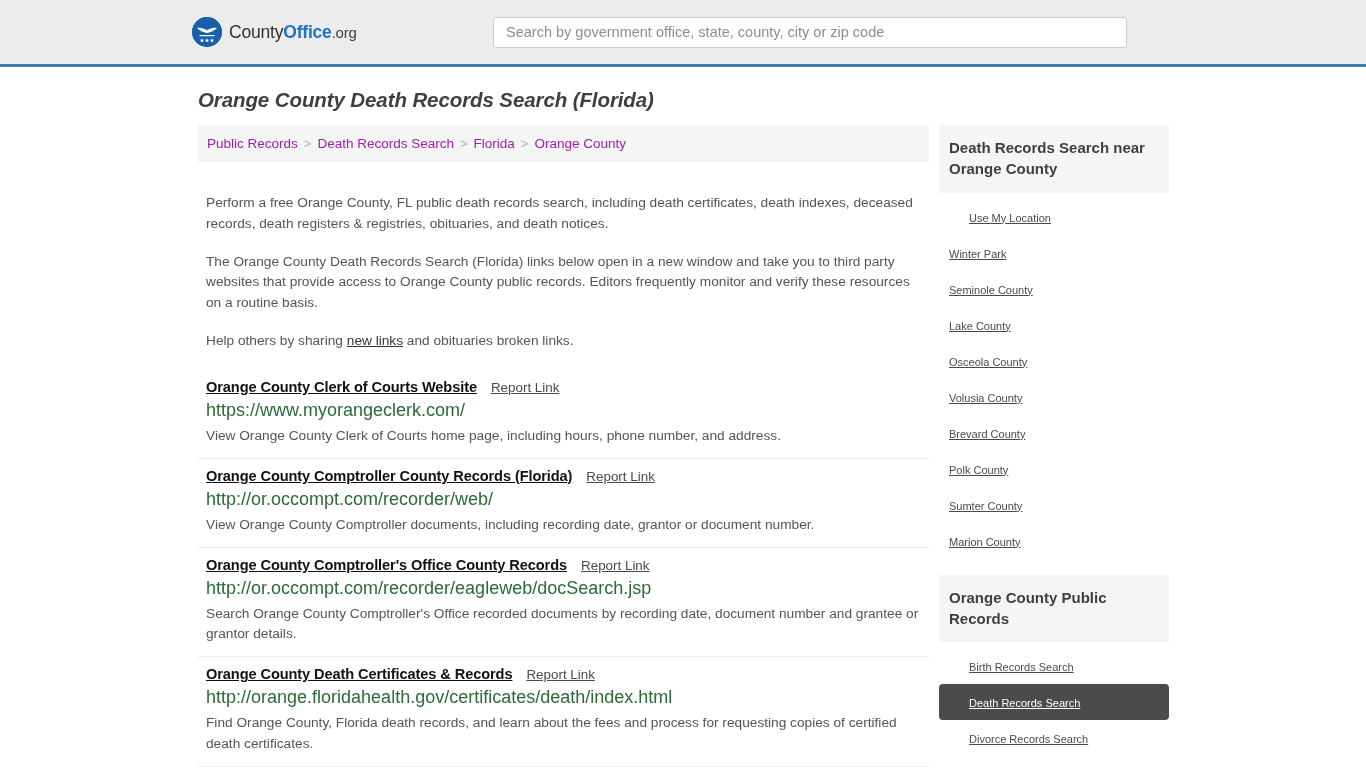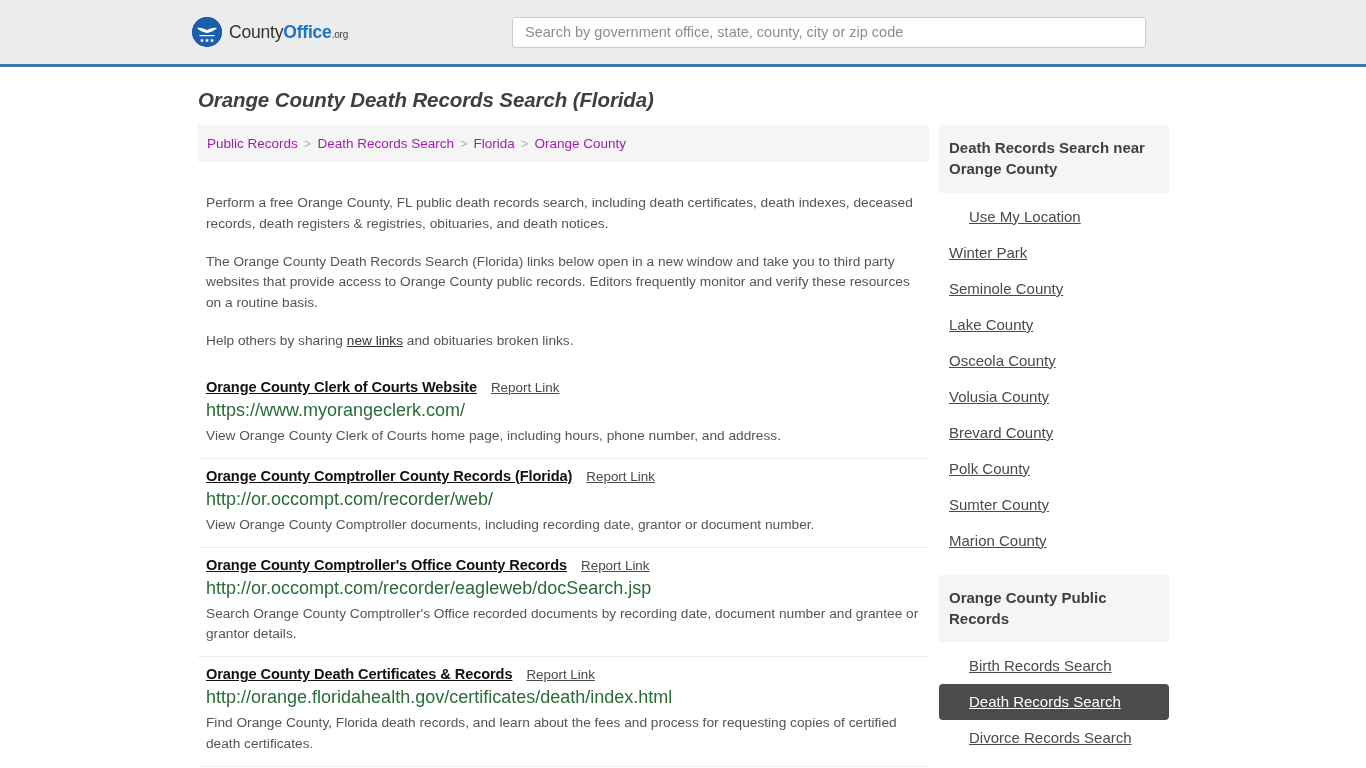--- a/index.html
+++ b/index.html
@@ -39,25 +39,25 @@
   }
   .logo-mark svg { display:block; }
   .logo-text {
     font-size: 17.5px;
     color: #333333;
     letter-spacing: -0.2px;
     white-space: nowrap;
   }
   .logo-text .b { color: #1a73c4; font-weight: 700; }
   .logo-text .county { font-weight: 400; color:#333; }
-  .logo-text .org { color: #444; font-size: 10px; }
+  .logo-text .org { color: #444; font-size: 15px; }
 
   .search-wrap {
     position: absolute;
-    left: 498px;
+    left: 479px;
     width: 648px;
     padding-left: 14px;
   }
   .search-input {
     width: 100%;
     height: 31px;
     border: 1px solid #cccccc;
     border-radius: 3px;
     background: #fff;
     font-family: "Liberation Sans", sans-serif;
@@ -176,21 +176,21 @@
     line-height: 1.42;
   }
   .card-list { padding: 6px 0 0 0; }
   .card-list .nav-row {
     padding: 9px 10px 9px 10px;
     border-radius: 4px;
   }
   .card-list .nav-row.indent { padding-left: 30px; }
   .card-list .nav-row.active { background: #4b4b4b; }
   .nav-link {
-    font-size: 15px;
+    font-size: 11px;
     color: #4a4a4a;
   }
   .nav-row.active .nav-link { color: #ffffff; }
   .spacer-16 { height: 16px; }
 </style>
 </head>
 <body>
 
 <div class="site-header">
   <div class="logo-wrap">

